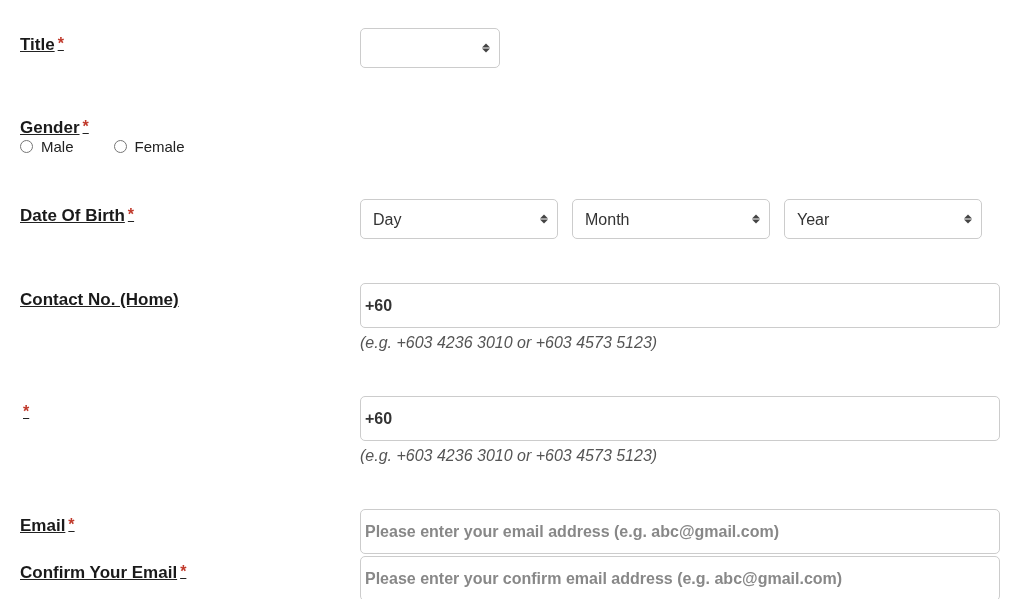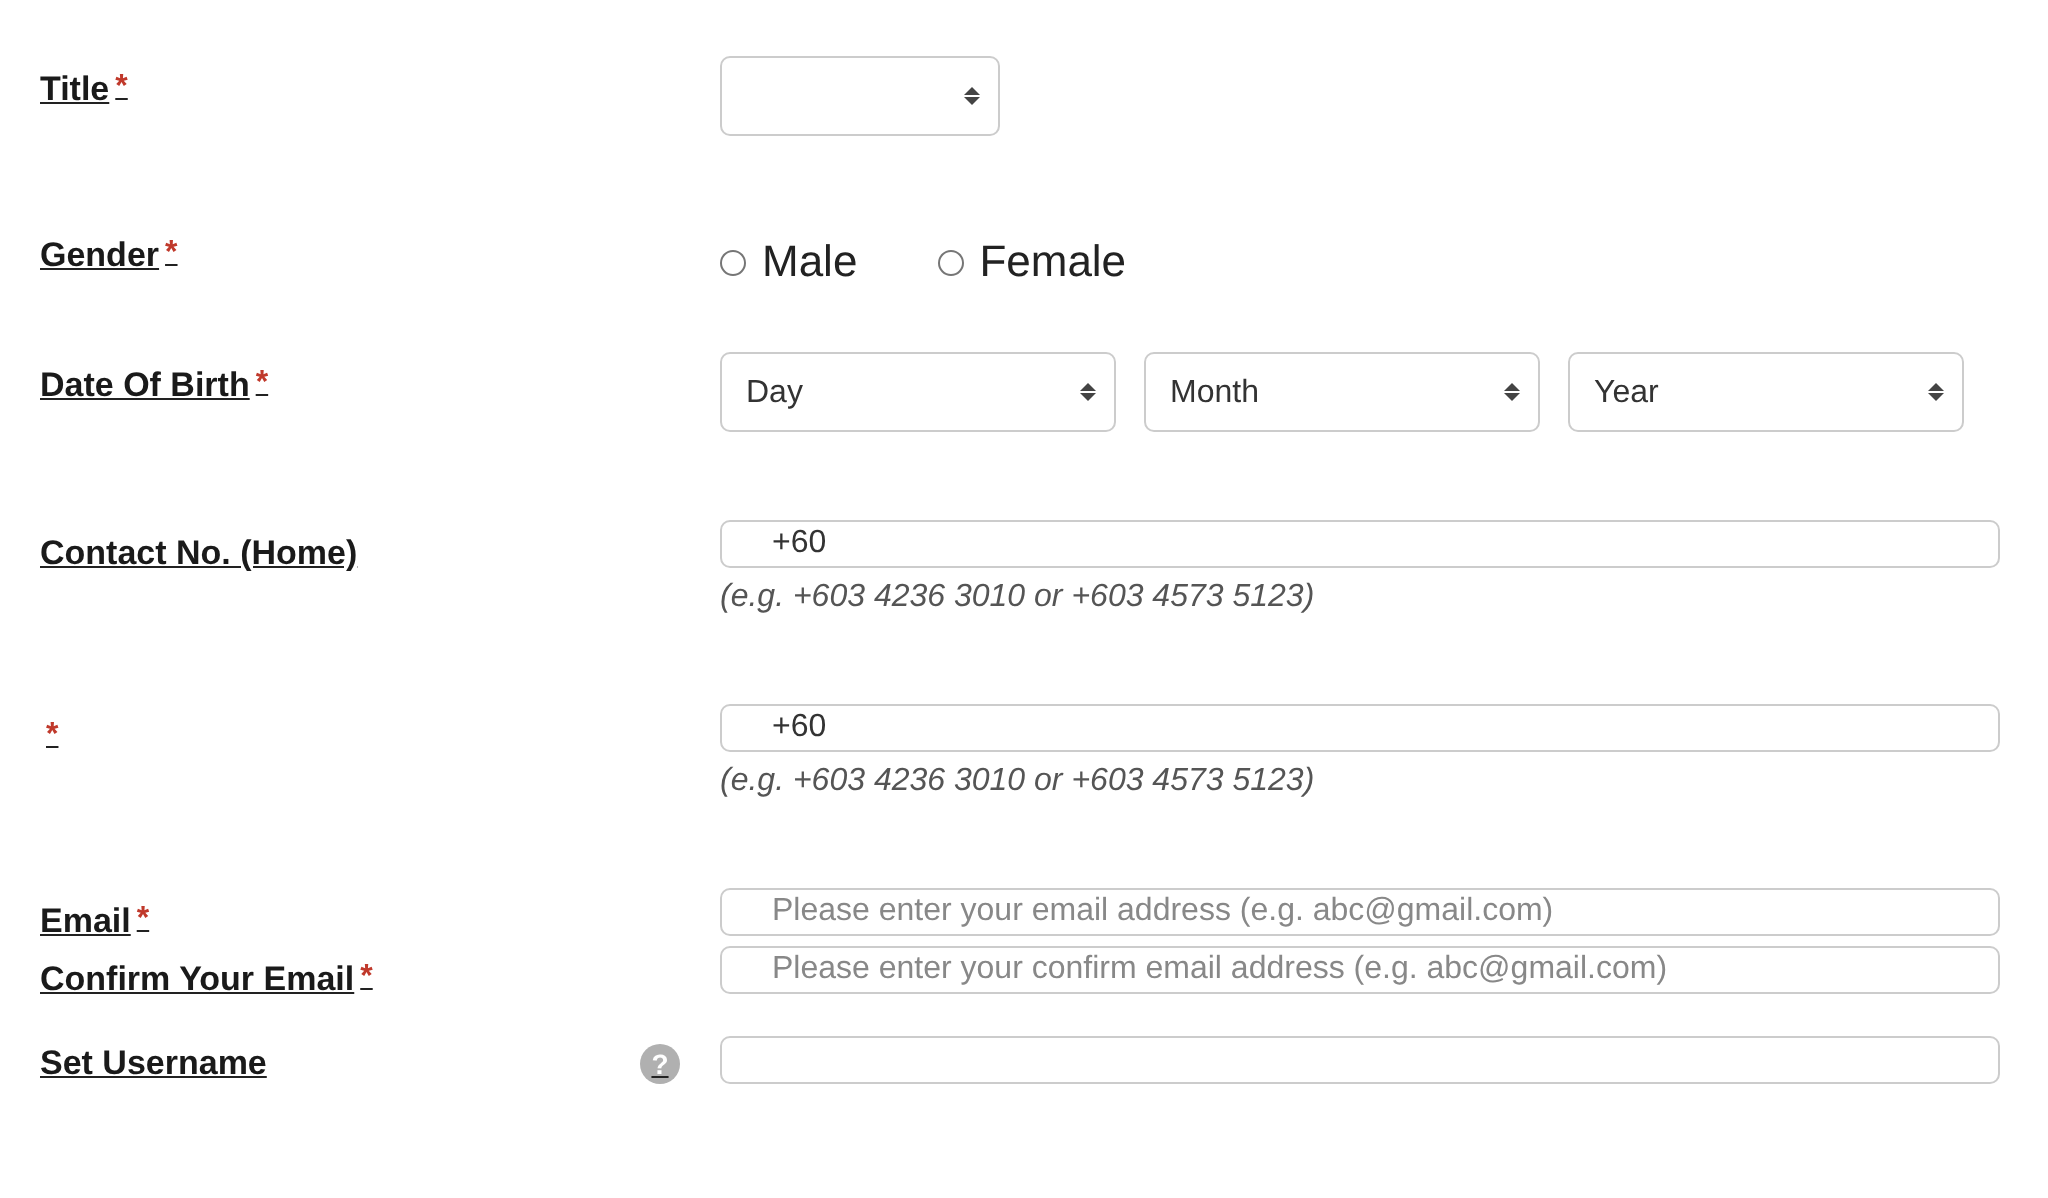--- a/index.html
+++ b/index.html
@@ -85,26 +85,27 @@
     .dob-group {
       display: flex;
       gap: 14px;
       text-decoration: underline;
     }
     .dob-select {
       width: 198px;
     }
     .text-input {
       width: 100%;
-      height: 24px;
+      height: 45px;
       border: 1px solid #ccc;
       border-radius: 5px;
-      padding: 0 25px;
+      padding: 0 4px;
       font-size: 16px;
       color: #333;
+      font-weight: bold;
     }
     .text-input::placeholder {
       color: #888;
     }
     .helper-text {
       font-size: 16px;
       color: #555;
       margin-top: 6px;
       font-style: italic;
     }
@@ -116,21 +117,21 @@
     .radio-item {
       display: flex;
       align-items: center;
       gap: 8px;
     }
     .radio-item input[type="radio"] {
       width: 13px;
       height: 13px;
     }
     .radio-item label {
-      font-size: 22px;
+      font-size: 15px;
       color: #222;
     }
     .help-icon {
       width: 20px;
       height: 20px;
       border-radius: 50%;
       background: #b0b0b0;
       color: #fff;
       font-size: 14px;
       font-weight: 700;
@@ -138,21 +139,21 @@
       align-items: center;
       justify-content: center;
       margin-left: auto;
       margin-right: 20px;
     }
     .label-text-block {
       display: flex;
       flex-direction: column;
     }
     .row-title { margin-top: 8px; margin-bottom: 50px; }
-    .row-gender { margin-bottom: 32px; }
+    .row-gender { margin-bottom: 44px; flex-direction: column; }
     .row-dob { margin-bottom: 44px; }
     .row-home { margin-bottom: 44px; }
     .row-mobile { margin-bottom: 44px; }
     .row-email { margin-bottom: 2px; }
     .row-confirm { margin-bottom: 18px; }
     .row-username { margin-bottom: 10px; }
   </style>
 </head>
 <body>
 

